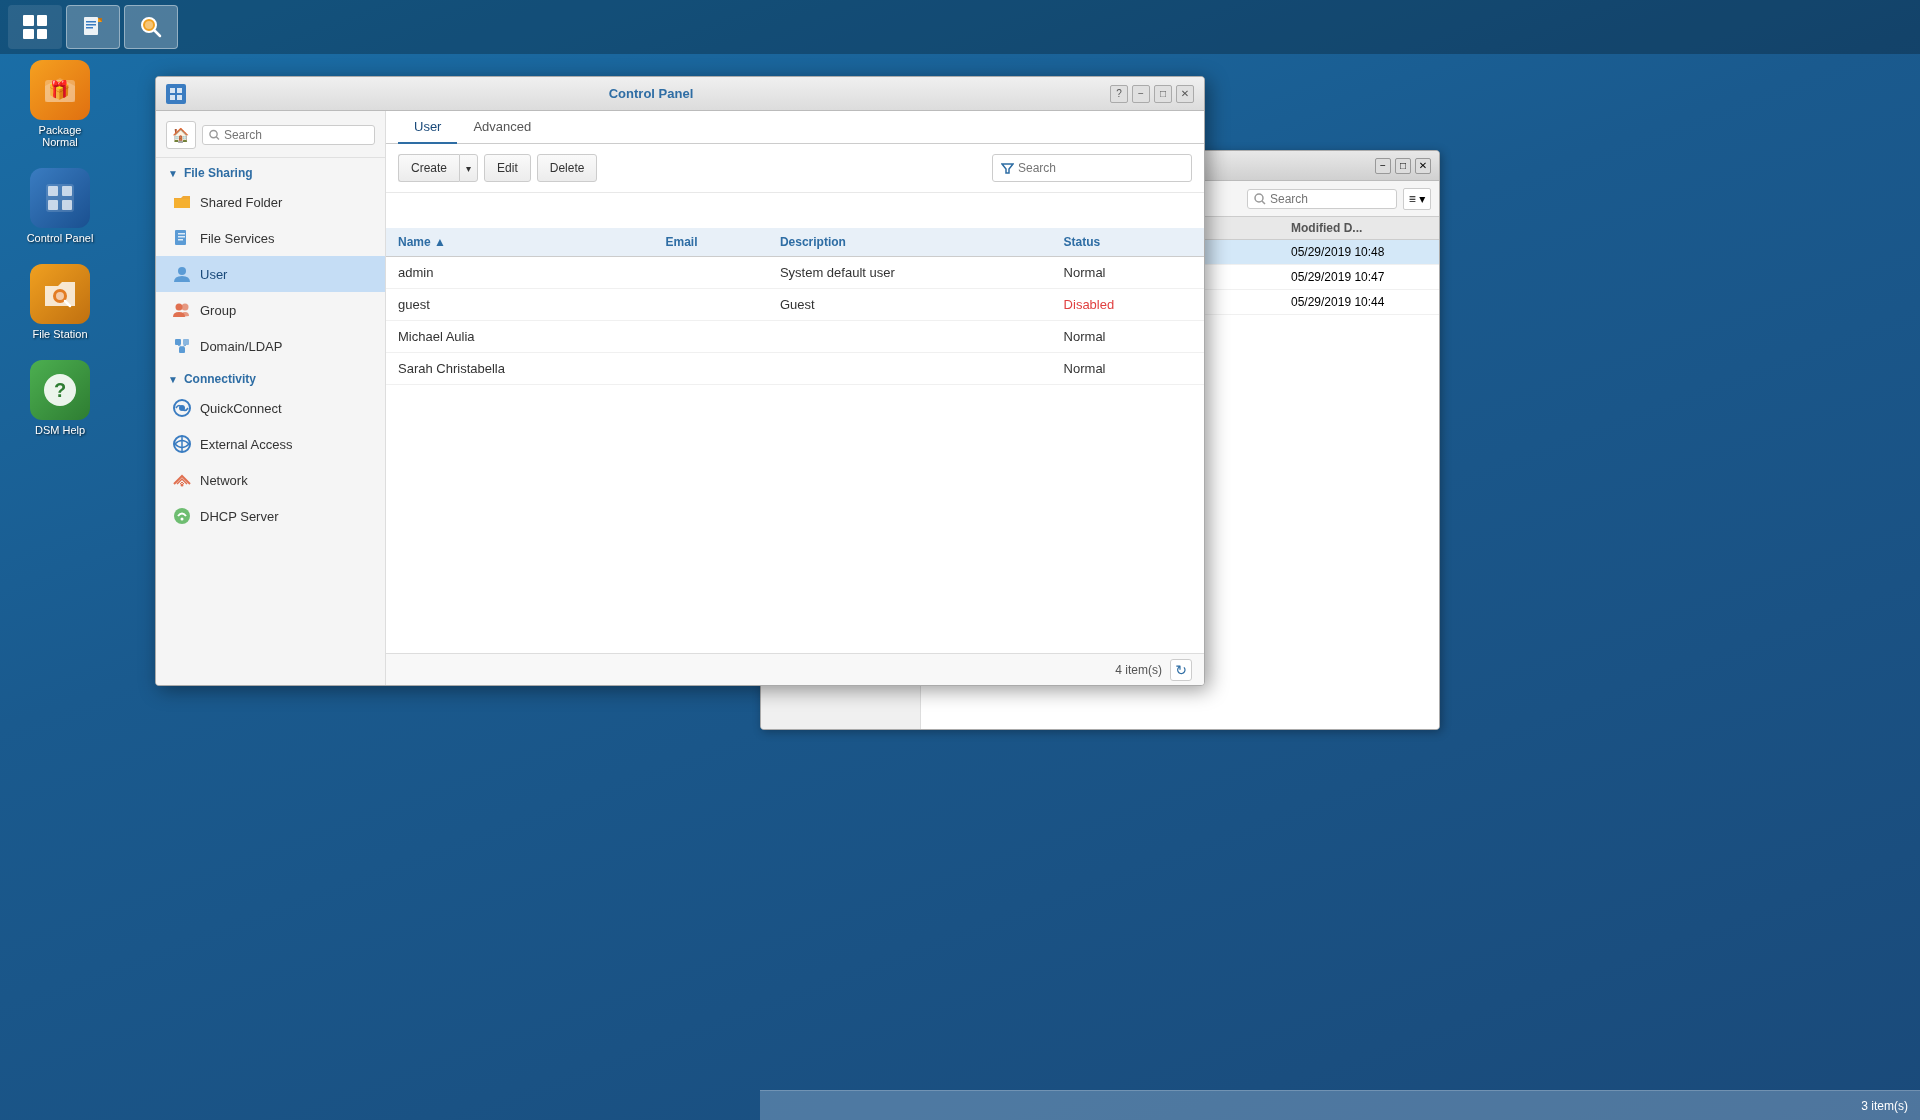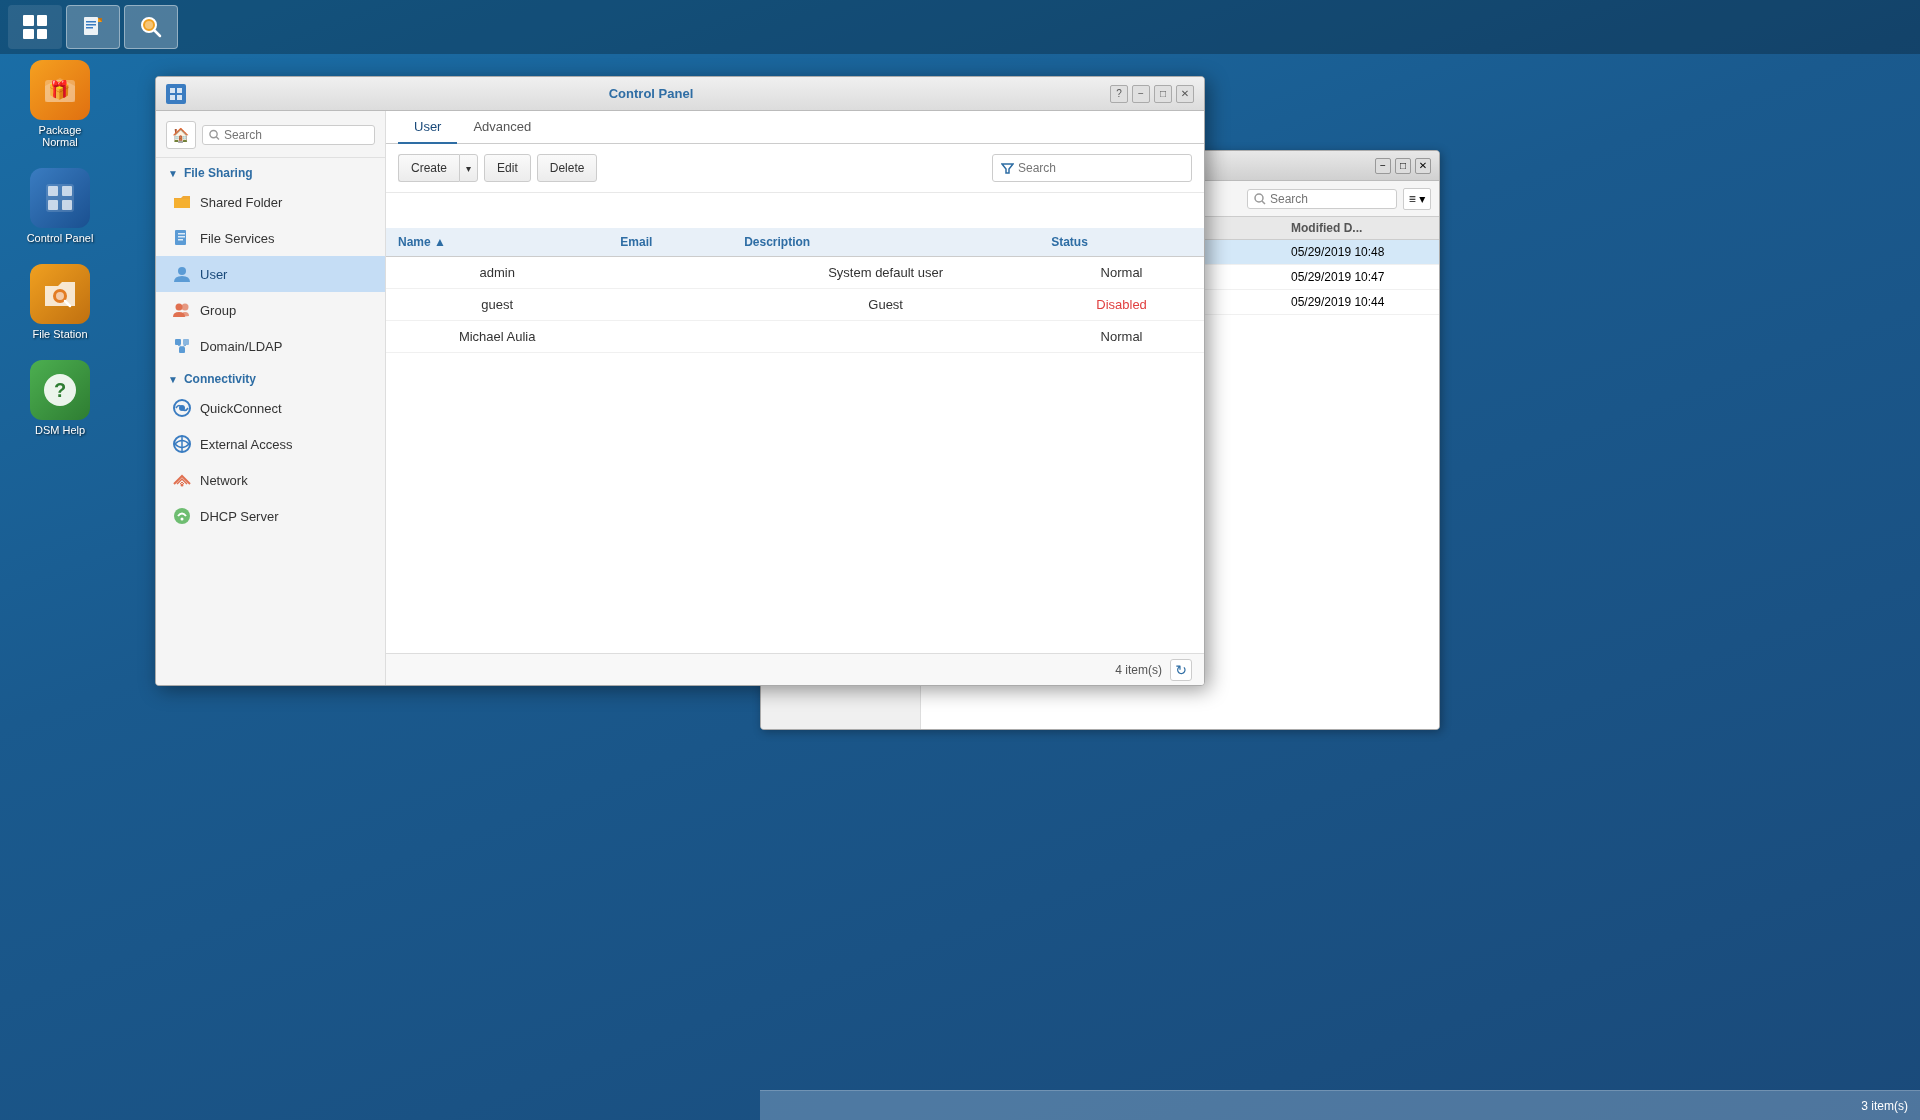--- a/index.html
+++ b/index.html
@@ -411,21 +411,20 @@
       color: #2e6da4;
       cursor: pointer;
     }
     .cp-table tbody tr {
       border-bottom: 1px solid #f0f0f0;
     }
     .cp-table tbody td {
       padding: 8px 12px;
       font-size: 13px;
       color: #333;
-      text-align: center;
     }
     .status-normal { color: #333; }
     .status-disabled { color: #e04040; }
     .cp-table-footer {
       height: 32px;
       border-top: 1px solid #ddd;
       display: flex;
       align-items: center;
       justify-content: flex-end;
       padding: 0 12px;
@@ -775,20 +774,26 @@
               <td></td>
               <td>Guest</td>
               <td><span class="status-disabled">Disabled</span></td>
             </tr>
             <tr>
               <td>Michael Aulia</td>
               <td></td>
               <td></td>
               <td><span class="status-normal">Normal</span></td>
             </tr>
+            <tr>
+              <td>Sarah Christabella</td>
+              <td></td>
+              <td></td>
+              <td><span class="status-normal">Normal</span></td>
+            </tr>
           </tbody>
         </table>
       </div>
 
       <div class="cp-table-footer">
         <span>4 item(s)</span>
         <div class="refresh-btn">↻</div>
       </div>
     </div>
   </div>

